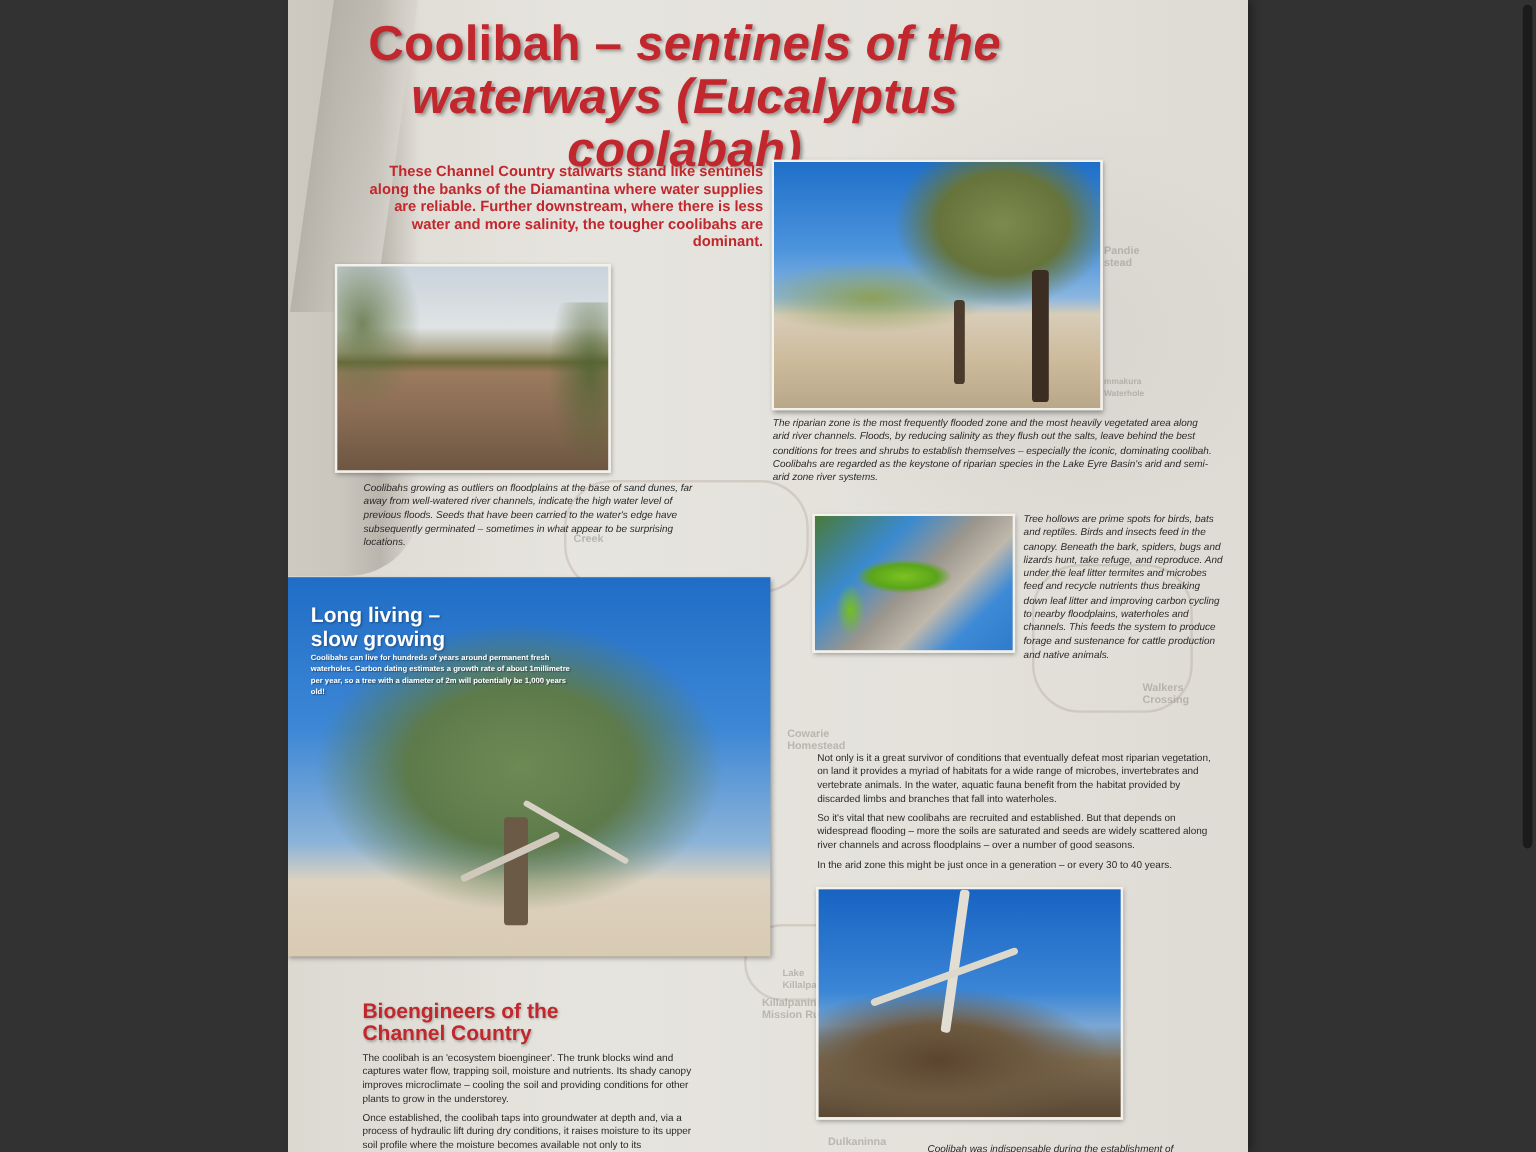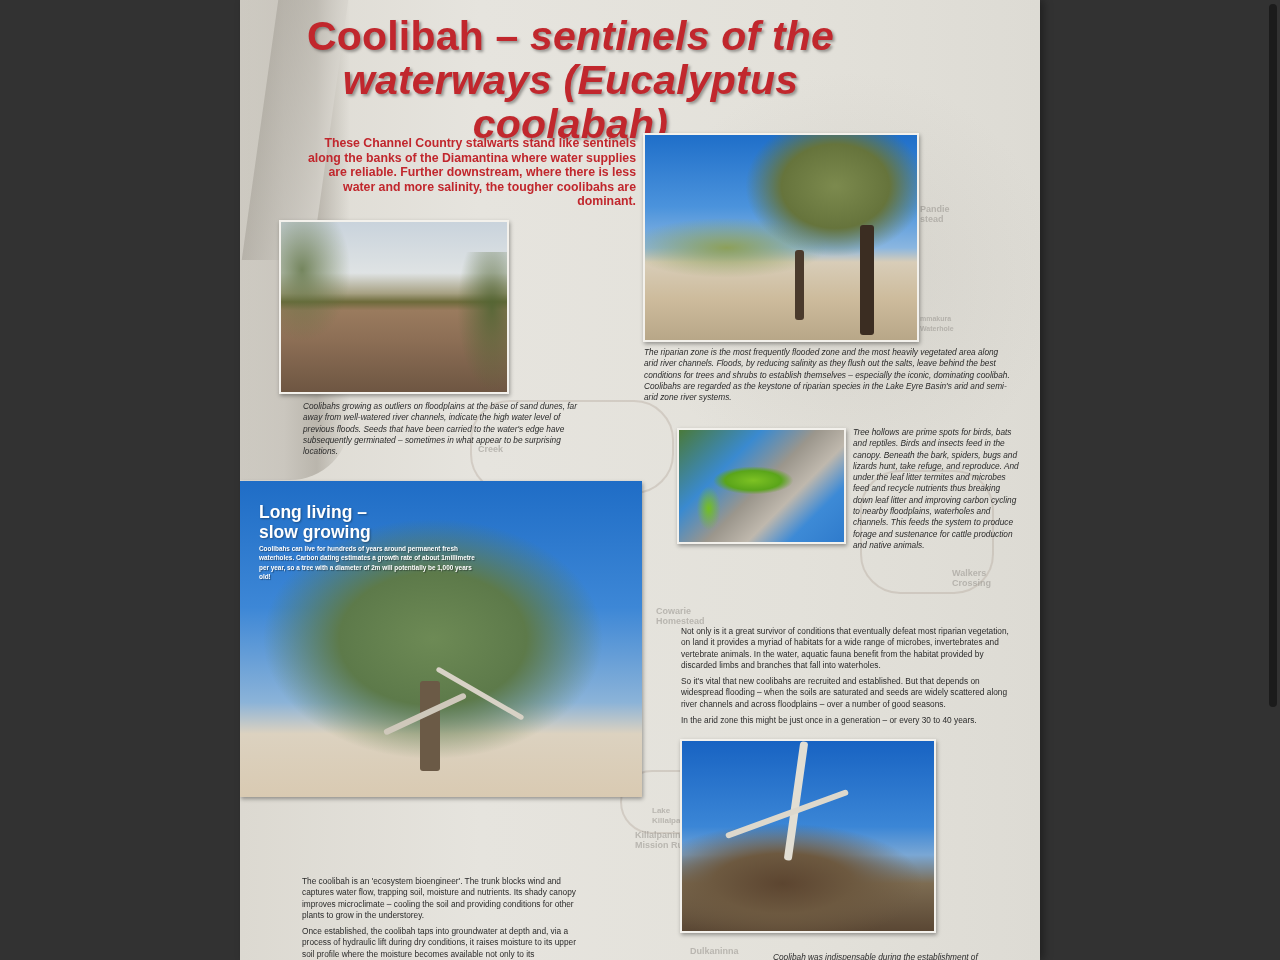--- a/index.html
+++ b/index.html
@@ -182,30 +182,34 @@
       <div class="tree-trunk-line" style="left:190px;top:210px;width:100px;height:5px;background:#d8d2c6;transform:rotate(30deg);"></div>
       <div class="longliving-heading">
         <span>Long living –</span><br>
         <span>slow growing</span>
       </div>
       <div class="longliving-text">Coolibahs can live for hundreds of years around permanent fresh waterholes. Carbon dating estimates a growth rate of about 1millimetre per year, so a tree with a diameter of 2m will potentially be 1,000 years old!</div>
     </div>
 
     <div class="body-text" style="left:441px;top:626px;width:330px;">
       <p>Not only is it a great survivor of conditions that eventually defeat most riparian vegetation, on land it provides a myriad of habitats for a wide range of microbes, invertebrates and vertebrate animals. In the water, aquatic fauna benefit from the habitat provided by discarded limbs and branches that fall into waterholes.</p>
-      <p>So it's vital that new coolibahs are recruited and established. But that depends on widespread flooding – when the soils are saturated and seeds are widely scattered along river channels and across floodplains – over a number of good seasons.</p>
+      <p>So it's vital that new coolibahs are recruited and established. But that depends on widespread flooding – more the soils are saturated and seeds are widely scattered along river channels and across floodplains – over a number of good seasons.</p>
       <p>In the arid zone this might be just once in a generation – or every 30 to 40 years.</p>
     </div>
 
     <div class="photo scene-roots">
       <div class="tree-trunk-line" style="left:110px;top:0;width:8px;height:120px;background:#e2ded3;transform:rotate(8deg);"></div>
       <div class="tree-trunk-line" style="left:40px;top:70px;width:130px;height:6px;background:#ddd8cc;transform:rotate(-20deg);"></div>
     </div>
     <div class="caption" style="left:533px;top:952px;width:260px;">Coolibah was indispensable during the establishment of</div>
 
+    <div class="section-heading" style="left:62px;top:833px;font-size:17.5px;line-height:19px;">
+      <span>Bioengineers of the</span><br>
+      <span>Channel Country</span>
+    </div>
     <div class="body-text" style="left:62px;top:876px;width:280px;">
       <p>The coolibah is an 'ecosystem bioengineer'. The trunk blocks wind and captures water flow, trapping soil, moisture and nutrients. Its shady canopy improves microclimate – cooling the soil and providing conditions for other plants to grow in the understorey.</p>
       <p>Once established, the coolibah taps into groundwater at depth and, via a process of hydraulic lift during dry conditions, it raises moisture to its upper soil profile where the moisture becomes available not only to its</p>
     </div>
   </div>
 
   <div class="scrollbar-track">
     <div class="scrollbar-thumb"></div>
   </div>
 </div>

